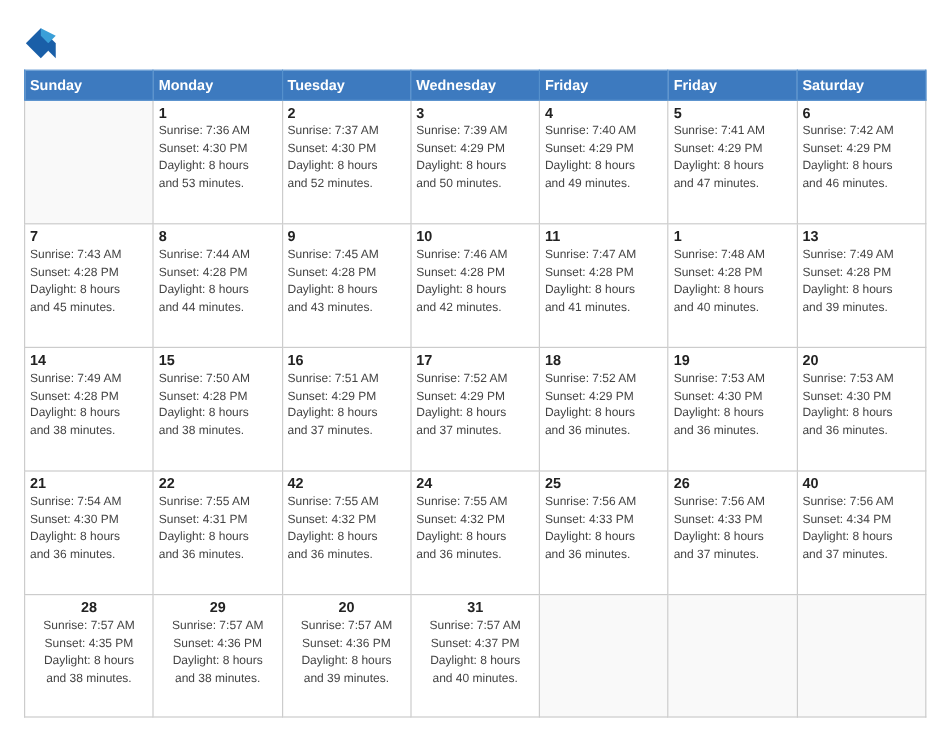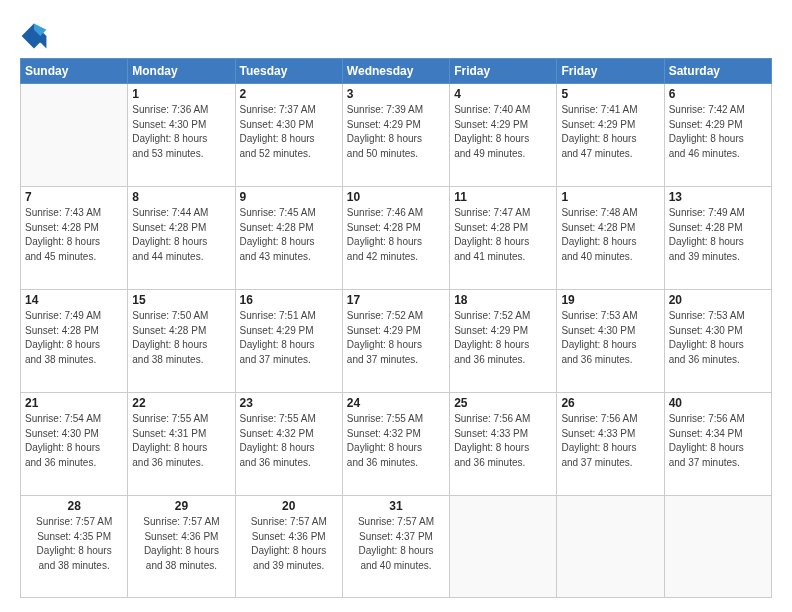--- a/index.html
+++ b/index.html
@@ -224,21 +224,21 @@
         <tr>
           <td>
             <span class="day-num">21</span>
             <div class="day-info">Sunrise: 7:54 AM<br>Sunset: 4:30 PM<br>Daylight: 8 hours<br>and 36 minutes.</div>
           </td>
           <td>
             <span class="day-num">22</span>
             <div class="day-info">Sunrise: 7:55 AM<br>Sunset: 4:31 PM<br>Daylight: 8 hours<br>and 36 minutes.</div>
           </td>
           <td>
-            <span class="day-num">23</span>
+            <span class="day-num">42</span>
             <div class="day-info">Sunrise: 7:55 AM<br>Sunset: 4:32 PM<br>Daylight: 8 hours<br>and 36 minutes.</div>
           </td>
           <td>
             <span class="day-num">24</span>
             <div class="day-info">Sunrise: 7:55 AM<br>Sunset: 4:32 PM<br>Daylight: 8 hours<br>and 36 minutes.</div>
           </td>
           <td>
             <span class="day-num">25</span>
             <div class="day-info">Sunrise: 7:56 AM<br>Sunset: 4:33 PM<br>Daylight: 8 hours<br>and 36 minutes.</div>
           </td>

